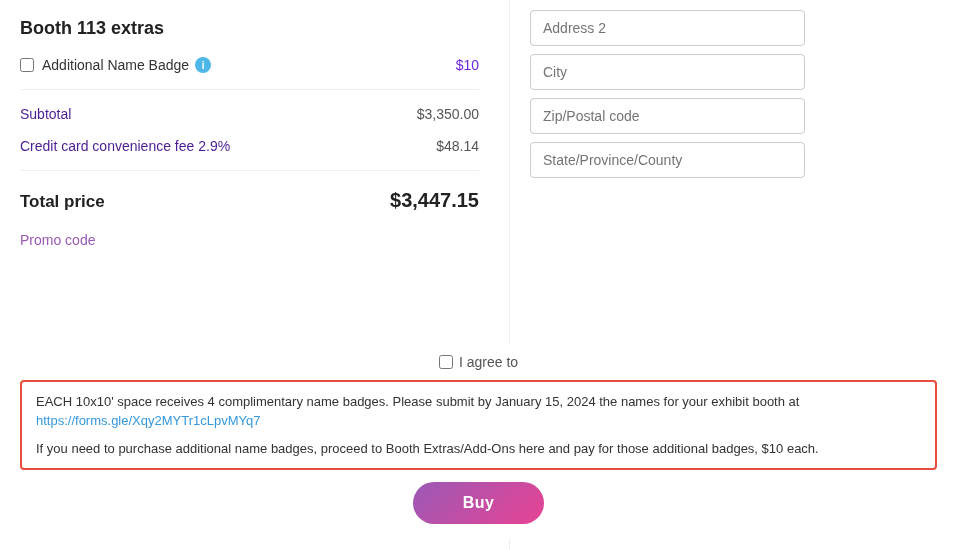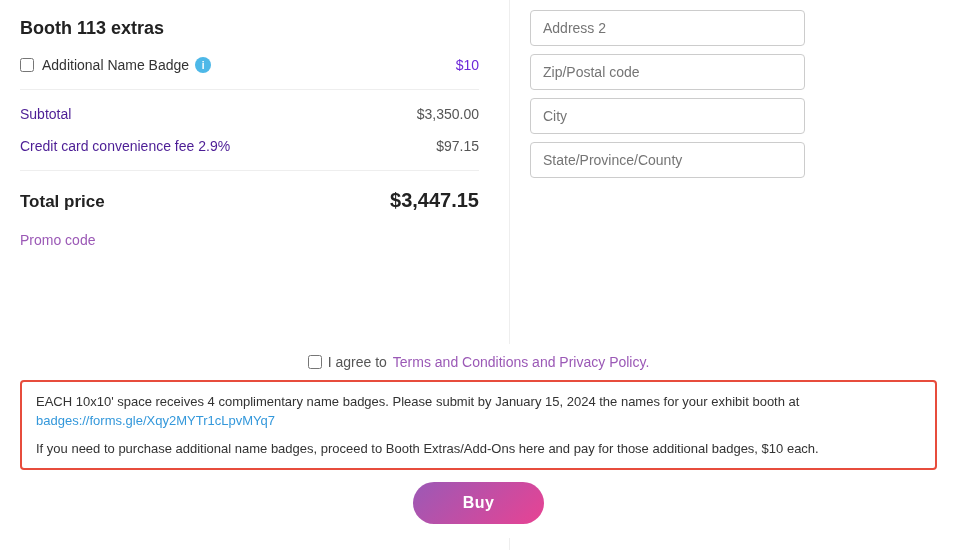--- a/index.html
+++ b/index.html
@@ -209,51 +209,50 @@
 
       <hr class="divider">
 
       <div class="line-row">
         <span class="line-label">Subtotal</span>
         <span class="line-value">$3,350.00</span>
       </div>
 
       <div class="line-row">
         <span class="line-label">Credit card convenience fee 2.9%</span>
-        <span class="line-value">$97.15</span>
+        <span class="line-value">$48.14</span>
       </div>
 
       <hr class="divider">
 
       <div class="total-row">
         <span class="total-label">Total price</span>
         <span class="total-value">$3,447.15</span>
       </div>
 
       <a href="#" class="promo-link">Promo code</a>
     </div>
 
     <div class="right-panel">
       <input type="text" class="form-input" placeholder="Address 2" style="">
+      <input type="text" class="form-input" placeholder="City" style="">
       <input type="text" class="form-input" placeholder="Zip/Postal code" style="">
-      <input type="text" class="form-input" placeholder="City" style="">
       <input type="text" class="form-input" placeholder="State/Province/County" style="">
     </div>
   </div>
 
   <div class="bottom-section">
     <div class="agree-row">
       <input type="checkbox" class="agree-checkbox" style="">
       <span class="agree-text">I agree to</span>
-      <a href="#" class="agree-link">Terms and Conditions and Privacy Policy.</a>
     </div>
 
     <div class="notice-box">
       <span>EACH 10x10' space receives 4 complimentary name badges.  Please submit by January 15, 2024 the names for your exhibit booth at</span>
-      <a href="#" class="notice-link">badges://forms.gle/Xqy2MYTr1cLpvMYq7</a>
+      <a href="#" class="notice-link">https://forms.gle/Xqy2MYTr1cLpvMYq7</a>
       <div class="notice-paragraph">If you need to purchase additional name badges, proceed to Booth Extras/Add-Ons here and pay for those additional badges, $10 each.</div>
     </div>
 
     <div class="buy-btn-container">
       <button class="buy-btn">Buy</button>
     </div>
   </div>
 </div>
 
 </body></html>

